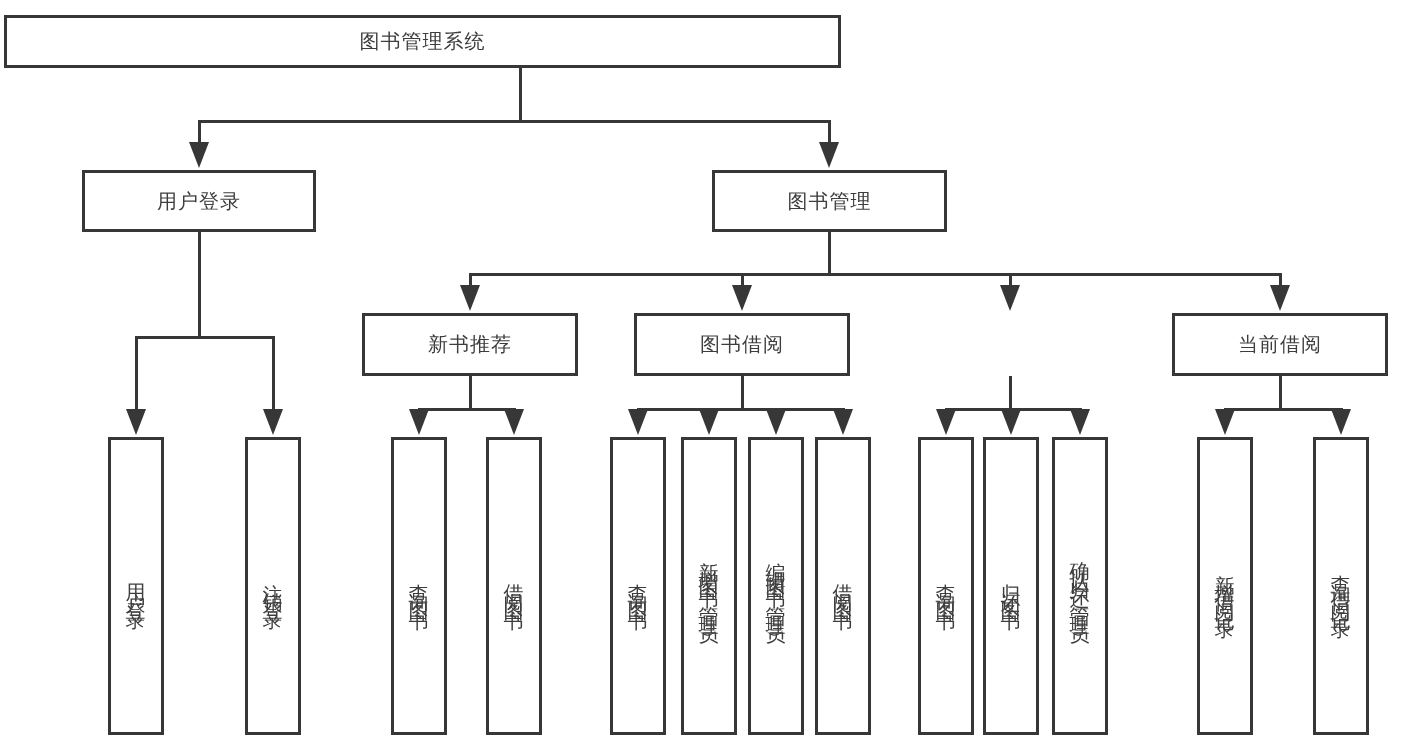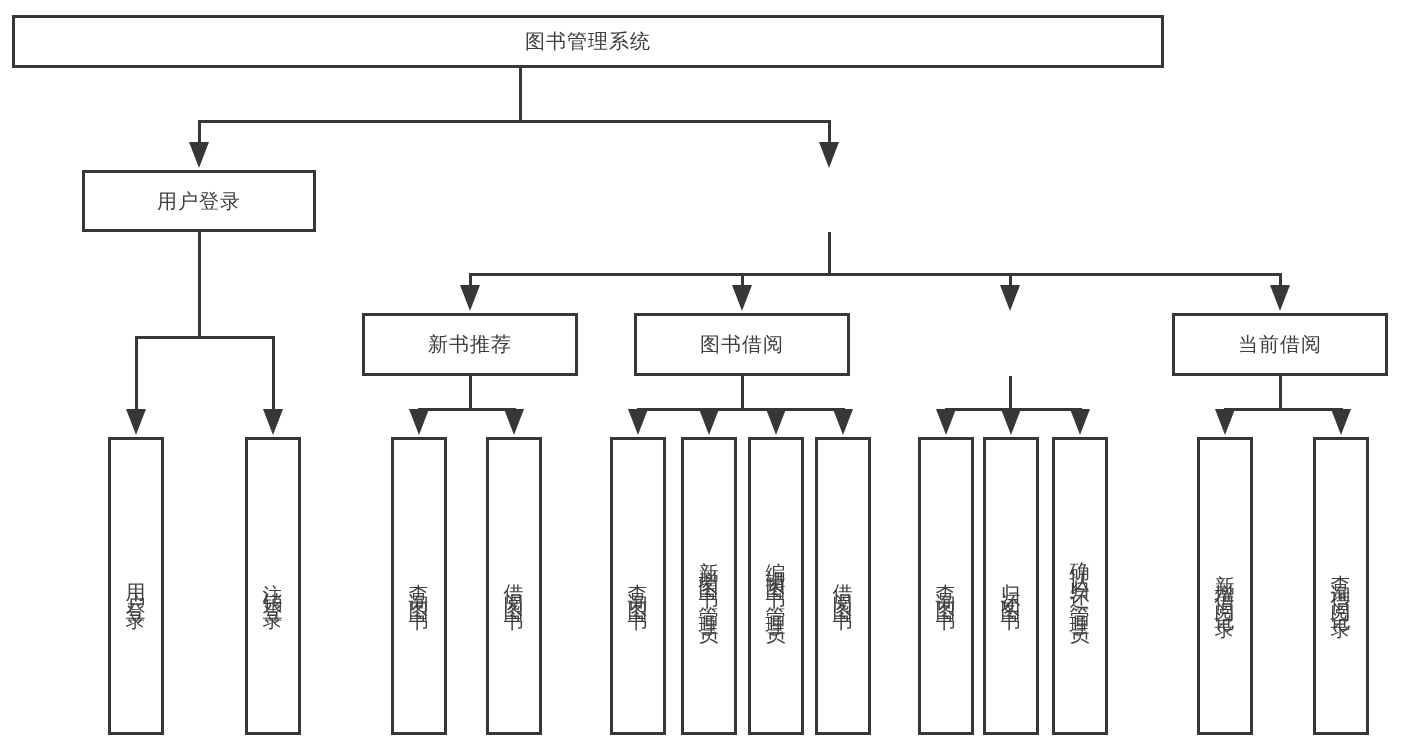--- a/index.html
+++ b/index.html
@@ -63,26 +63,29 @@
     text-shadow:0 0 4px #fff,1px 1px 2px #fff;
     letter-spacing:1px;
     z-index:5;
   }
 </style>
 </head>
 <body>
 
 <div class="canvas">
 
-  <div class="box" style="left:12px;top:15px;width:1152px;height:53px;text-align:center;">
+  <div class="box" style="left:4px;top:15px;width:837px;height:53px;text-align:center;">
     <span>图书管理系统</span>
   </div>
 
   <div class="box" style="left:82px;top:170px;width:234px;height:62px;">
     <span>用户登录</span>
+  </div>
+  <div class="box" style="left:712px;top:170px;width:235px;height:62px;">
+    <span>图书管理</span>
   </div>
 
   <div class="box" style="left:634px;top:313px;width:216px;height:63px;">
     <span>图书借阅</span>
   </div>
   <div class="box" style="left:362px;top:313px;width:216px;height:63px;">
     <span>新书推荐</span>
   </div>
   <div class="box" style="left:1172px;top:313px;width:216px;height:63px;">
     <span>当前借阅</span>

